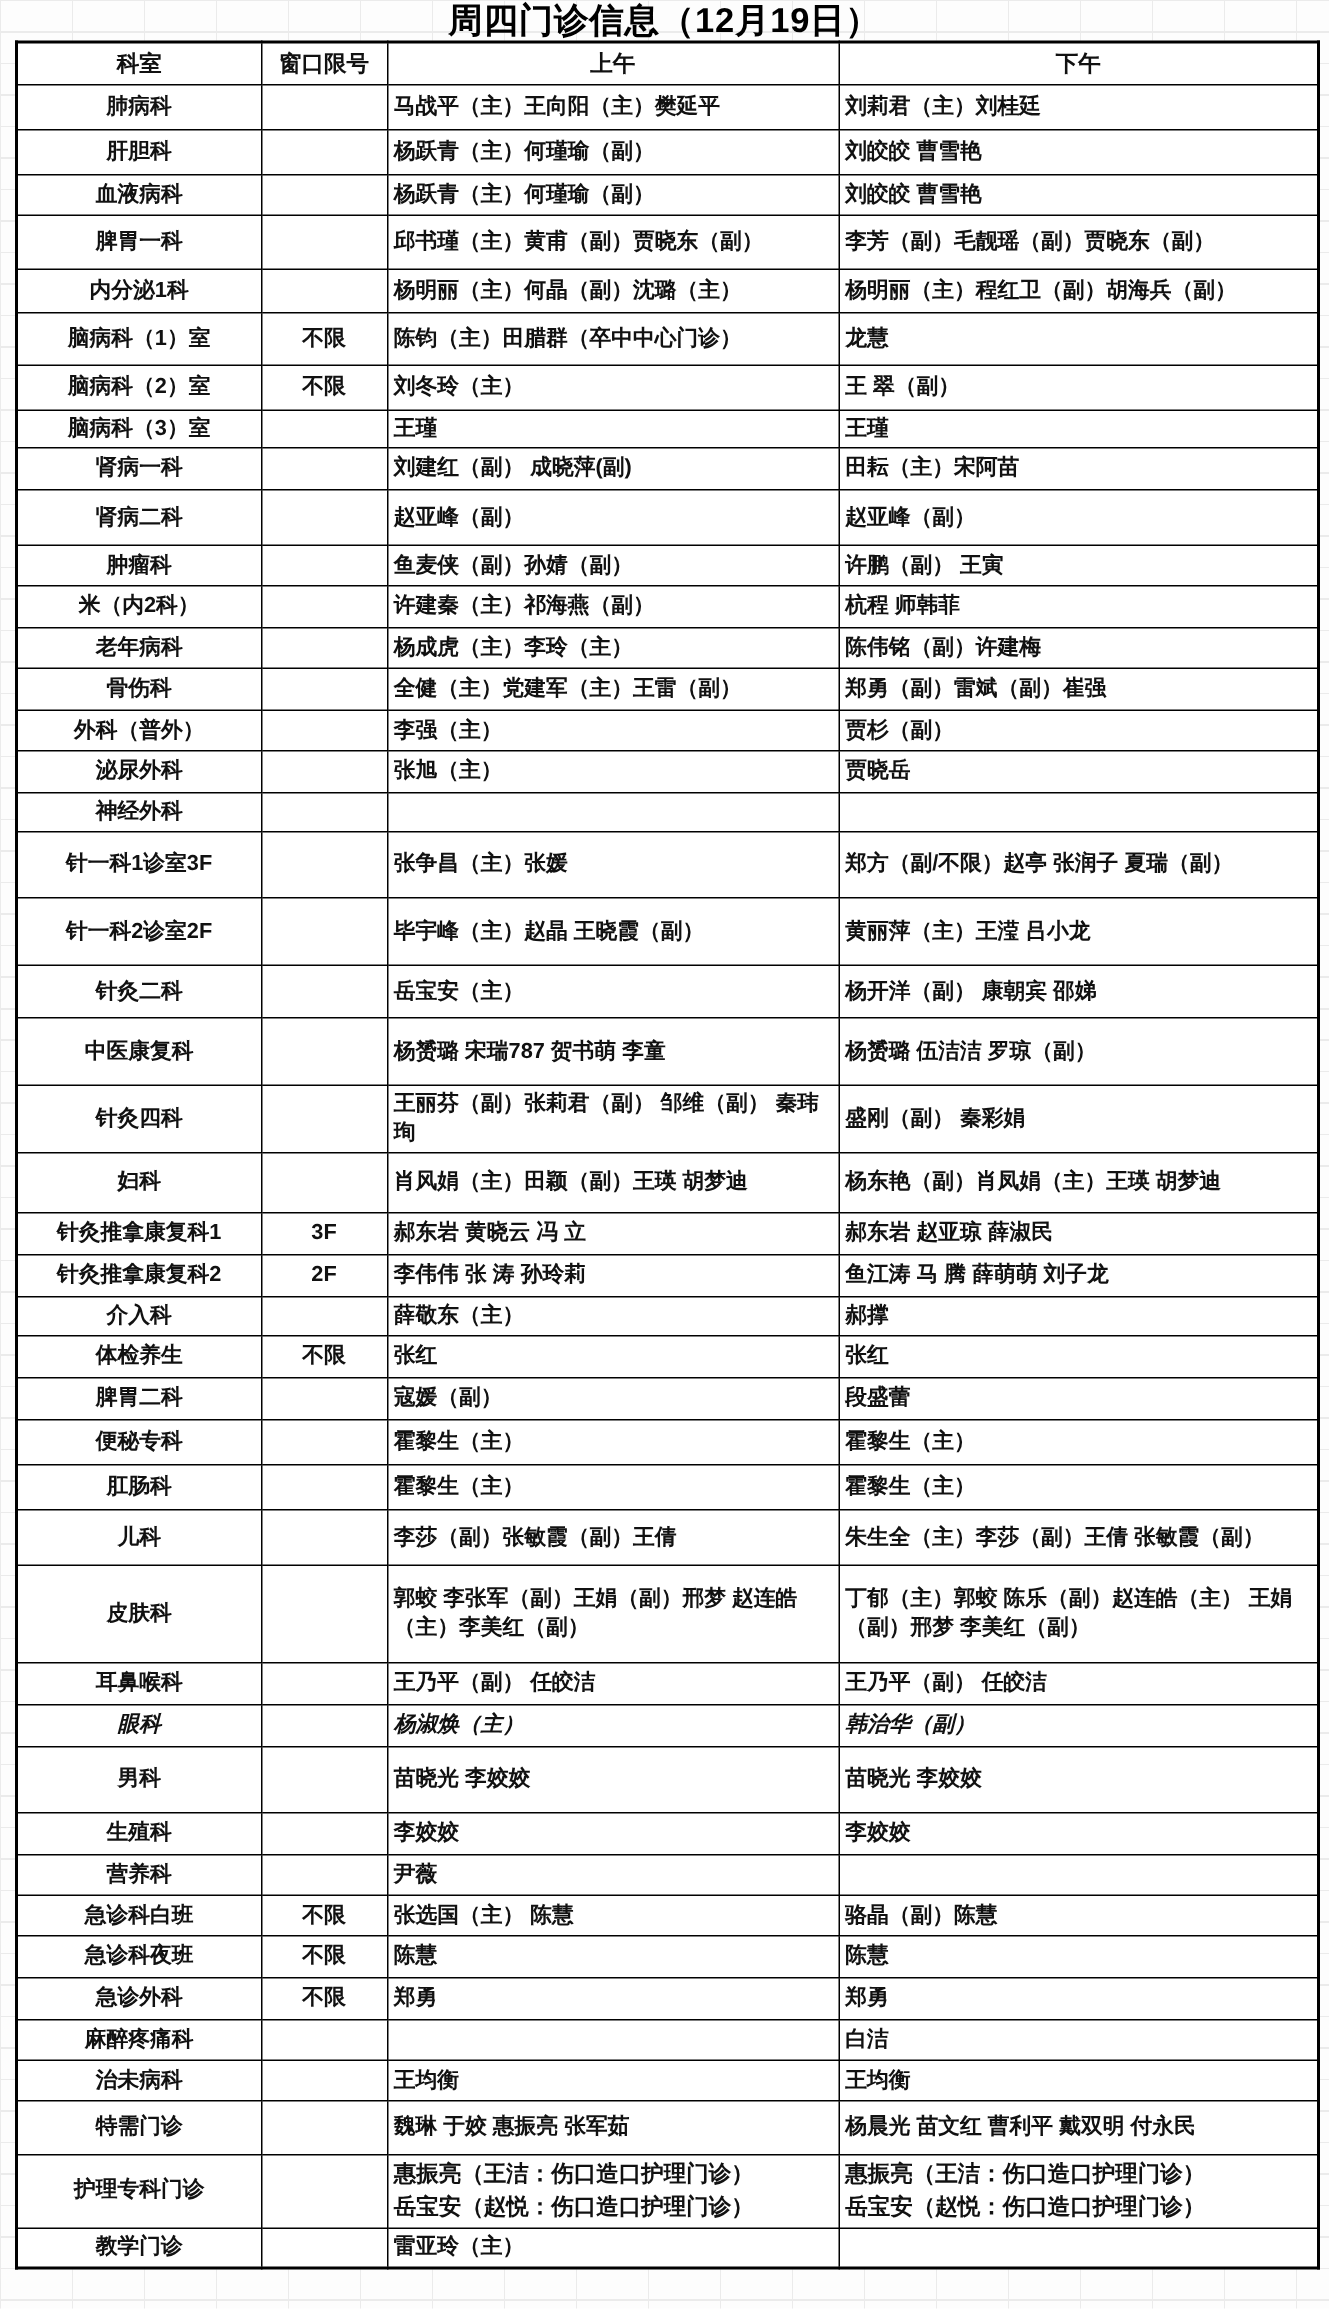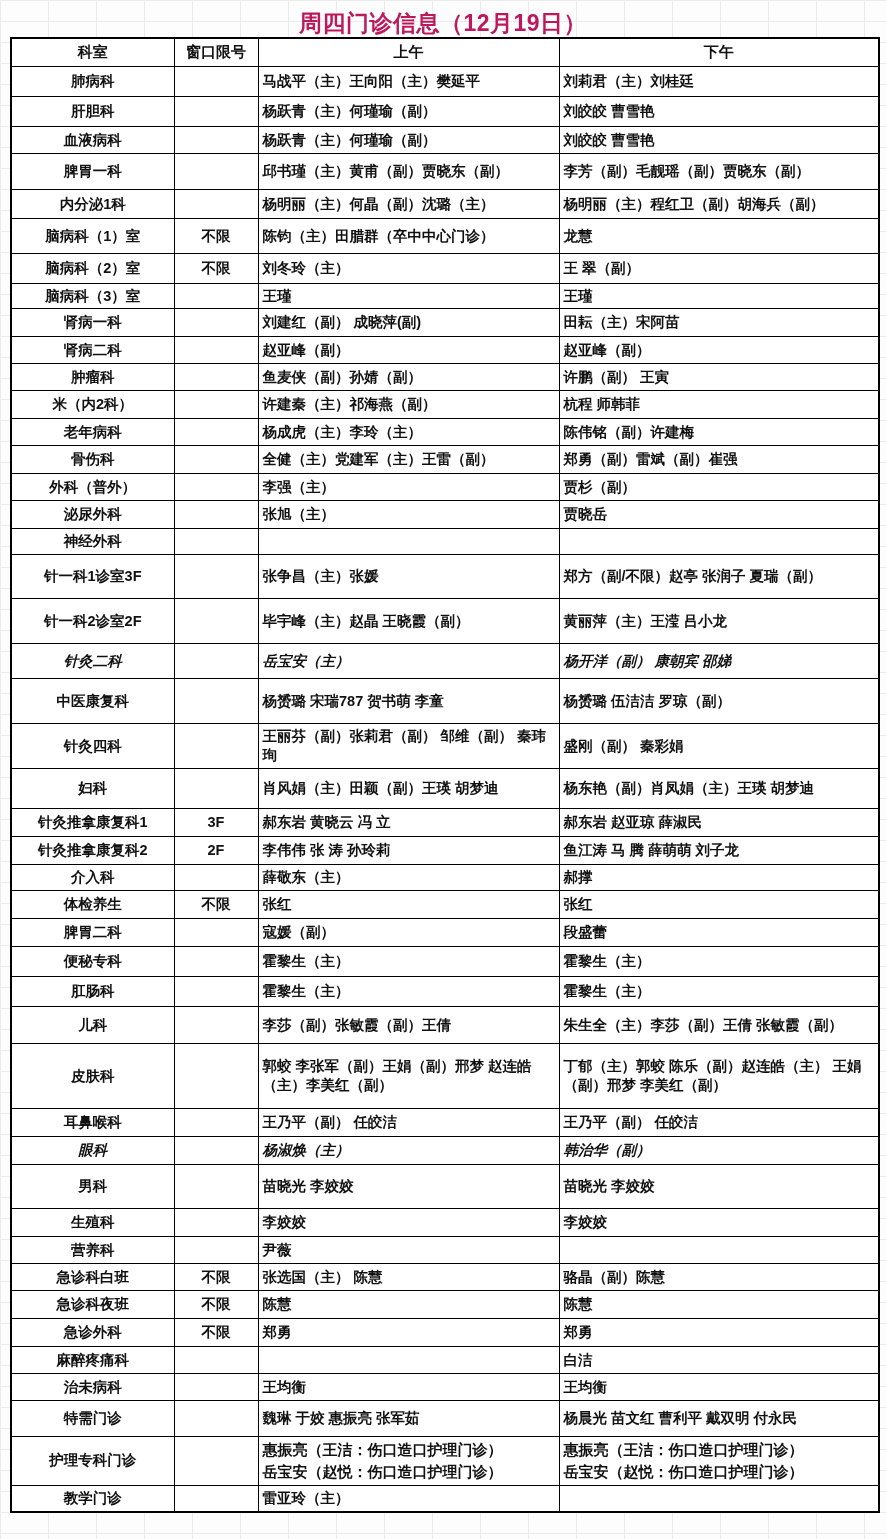--- a/index.html
+++ b/index.html
@@ -16,26 +16,26 @@
     background-image:
       repeating-linear-gradient(#ebebeb 0 1px, transparent 1px 21px),
       repeating-linear-gradient(90deg, #ebebeb 0 1px, transparent 1px 48px);
   }
   .sheet {
     position: relative;
     width: 886px;
   }
   .title {
     height: 27px;
-    padding-top: 10px;
+    padding-top: 0;
     text-align: center;
     font-size: 23px;
     line-height: 27px;
     font-weight: bold;
-    color: #be185d;
+    color: #000000;
     letter-spacing: 0.5px;
   }
   table.schedule {
     border-collapse: collapse;
     table-layout: fixed;
     margin-left: 10px;
     width: 868px;
     background: #fff;
     border: 2px solid #000;
   }
@@ -144,21 +144,21 @@
           <td class="cell-limit"></td>
           <td class="cell-am">王瑾</td>
           <td class="cell-pm">王瑾</td>
         </tr>
         <tr style="height: 28px; padding-left: 32px;">
           <td class="cell-dept">肾病一科</td>
           <td class="cell-limit"></td>
           <td class="cell-am">刘建红（副） 成晓萍(副)</td>
           <td class="cell-pm">田耘（主）宋阿苗</td>
         </tr>
-        <tr style="height: 27px;">
+        <tr style="height: 37px;">
           <td class="cell-dept">肾病二科</td>
           <td class="cell-limit"></td>
           <td class="cell-am">赵亚峰（副）</td>
           <td class="cell-pm">赵亚峰（副）</td>
         </tr>
         <tr style="height: 27px;">
           <td class="cell-dept">肿瘤科</td>
           <td class="cell-limit"></td>
           <td class="cell-am">鱼麦侠（副）孙婧（副）</td>
           <td class="cell-pm">许鹏（副） 王寅</td>
@@ -204,21 +204,21 @@
           <td class="cell-limit"></td>
           <td class="cell-am">张争昌（主）张媛</td>
           <td class="cell-pm">郑方（副/不限）赵亭 张润子 夏瑞（副）</td>
         </tr>
         <tr style="height: 45px;">
           <td class="cell-dept">针一科2诊室2F</td>
           <td class="cell-limit"></td>
           <td class="cell-am">毕宇峰（主）赵晶 王晓霞（副）</td>
           <td class="cell-pm">黄丽萍（主）王滢  吕小龙</td>
         </tr>
-        <tr style="height: 35px; font-style: italic;">
+        <tr style="height: 35px;">
           <td class="cell-dept">针灸二科</td>
           <td class="cell-limit"></td>
           <td class="cell-am">岳宝安（主）</td>
           <td class="cell-pm">杨开洋（副） 康朝宾 邵娣</td>
         </tr>
         <tr style="height: 45px;">
           <td class="cell-dept">中医康复科</td>
           <td class="cell-limit"></td>
           <td class="cell-am">杨赟璐 宋瑞787 贺书萌 李童</td>
           <td class="cell-pm">杨赟璐 伍洁洁 罗琼（副）</td>

